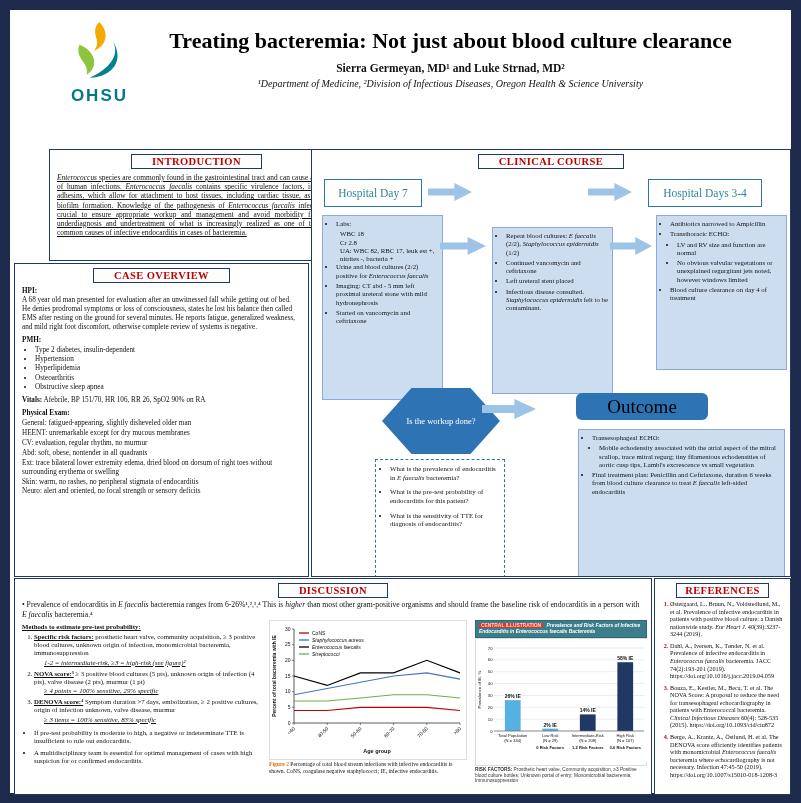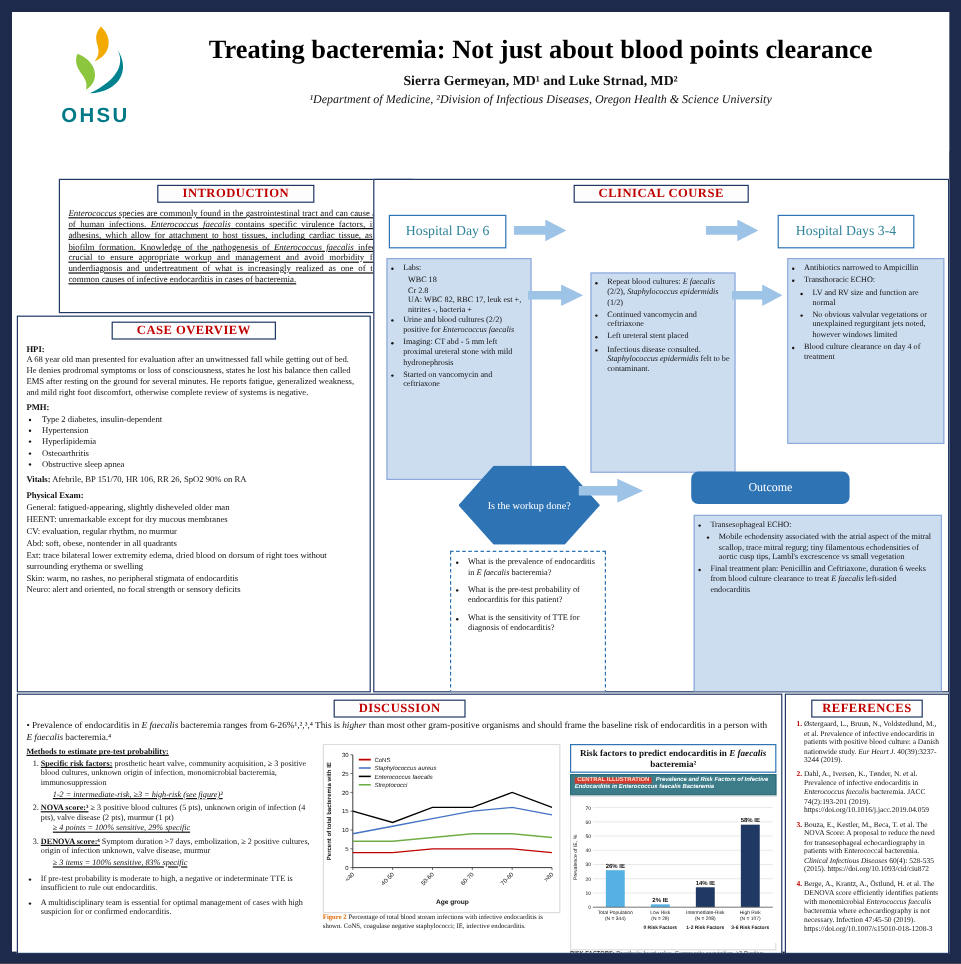--- a/index.html
+++ b/index.html
@@ -2,21 +2,21 @@
 <html><head>
 <meta charset="utf-8">
 <style>
   html,body{margin:0;padding:0;background:#3a3a3a;}
   .poster{position:relative;width:801px;height:803px;background:#1e2a4c;overflow:hidden;
           font-family:"Liberation Serif",serif;color:#111;}
   .canvas{position:absolute;left:10px;top:10px;width:781px;height:783px;background:#ffffff;}
 
   
   .header{position:absolute;left:0;top:0;width:781px;height:116px;background:#fff;}
-  .logo{position:absolute;left:41px;top:10px;width:90px;height:100px;text-align:left;}
+  .logo{position:absolute;left:28px;top:10px;width:90px;height:100px;text-align:right;}
   .logo-word{font-family:"Liberation Sans",sans-serif;font-weight:bold;letter-spacing:2px;
              font-size:17px;color:#007a87;margin-top:-2px;}
   .title-block{position:absolute;left:120px;right:20px;top:18px;text-align:center;}
   .main-title{font-size:22px;font-weight:bold;color:#000;}
   .authors{font-size:11.5px;font-weight:bold;margin-top:8px;}
   .affil{font-size:10px;margin-top:4px;font-style:italic;}
 
   
   .section{position:absolute;background:#fff;border:1.6px solid #1f3864;overflow:hidden;}
   .sec-label{display:block;width:fit-content;margin:4px auto 2px auto;border:1.3px solid #1f3864;
@@ -41,22 +41,22 @@
                clip-path:polygon(0% 30%,60% 30%,60% 0%,100% 50%,60% 100%,60% 70%,0% 70%);}
   .day-box{position:absolute;background:#cdddf0;border:1px solid #8eaadc;padding:4px 3px 3px 4px;
            font-size:6.8px;line-height:1.22;}
   ul.cc{margin:0;padding-left:9px;}
   ul.cc li{margin-bottom:2px;}
   ul.cc li.lvl1{margin-left:7px;}
   ul.cc li.nb{list-style:none;margin-left:4px;margin-bottom:0;}
   .hexagon{position:absolute;background:#2e74b5;color:#fff;text-align:left;font-size:8.5px;
            display:flex;align-items:center;justify-content:center;padding:0 14px;
            clip-path:polygon(25% 0%,75% 0%,100% 50%,75% 100%,25% 100%,0% 50%);}
-  .outcome-title{position:absolute;background:#2e74b5;color:#ffffff;border-radius:6px;
-                 font-size:10px;display:flex;align-items:center;justify-content:center;}
+  .outcome-title{position:absolute;background:#2e74b5;color:#000000;border-radius:6px;
+                 font-size:19px;display:flex;align-items:center;justify-content:center;}
   .q-box{position:absolute;background:#fff;border:1.5px dashed #2e74b5;padding:5px 4px 4px 4px;
          font-size:6.9px;line-height:1.25;}
   .q-box ul{margin:0;padding-left:10px;}
   .q-box li{margin-bottom:6px;}
 
   
   .disc-intro{position:absolute;left:7px;right:7px;top:21px;font-size:7.7px;line-height:1.25;}
   .methods{position:absolute;left:7px;top:44px;width:240px;font-size:6.8px;line-height:1.2;}
   .methods-h{font-weight:bold;text-decoration:underline;margin-bottom:2px;}
   ol.m-list{margin:0;padding-left:12px;}
@@ -93,21 +93,21 @@
   <div class="header">
     <div class="logo">
       <svg width="62" height="64" viewBox="0 0 60 62">
         <path d="M32 2 C22 14 36 19 27 30 C40 25 42 11 32 2 Z" fill="#f2a900"></path>
         <path d="M13 24 C8 38 23 41 20 53 C32 46 29 30 13 24 Z" fill="#8cc63e"></path>
         <path d="M45 20 C53 34 42 47 23 56 C46 55 57 38 45 20 Z" fill="#00838f"></path>
       </svg>
       <div class="logo-word">OHSU</div>
     </div>
     <div class="title-block">
-      <div class="main-title">Treating bacteremia: Not just about blood points clearance</div>
+      <div class="main-title">Treating bacteremia: Not just about blood culture clearance</div>
       <div class="authors">Sierra Germeyan, MD¹ and Luke Strnad, MD²</div>
       <div class="affil">¹Department of Medicine, ²Division of Infectious Diseases, Oregon Health &amp; Science University</div>
     </div>
   </div>
 
   <div class="section" style="left:4px;top:139px;width:293px;height:110px;margin-left:35px;">
     <span class="sec-label">INTRODUCTION</span>
     <div class="intro-body it"><i>Enterococcus</i> species are commonly found in the gastrointestinal tract and can cause a variety of human infections. <i><i>Enterococcus</i> faecalis</i> contains specific virulence factors, including adhesins, which allow for attachment to host tissues, including cardiac tissue, as well as biofilm formation. Knowledge of the pathogenesis of <i><i>Enterococcus</i> faecalis</i> infections is crucial to ensure appropriate workup and management and avoid morbidity from the underdiagnosis and undertreatment of what is increasingly realized as one of the most common causes of infective endocarditis in cases of bacteremia.</div>
   </div>
 
@@ -144,21 +144,21 @@
               <li class="it">Neuro: alert and oriented, no focal strength or sensory deficits</li>
             </ul>
       </div>
     </div>
   </div>
 
   <div class="section" style="left:301px;top:139px;width:478px;height:426px;">
     <span class="sec-label">CLINICAL COURSE</span>
     <div class="cc-stage">
 
-      <div class="day-title" style="left:12px;top:8px;width:96px;">Hospital Day 6</div>
+      <div class="day-title" style="left:12px;top:8px;width:96px;">Hospital Day 7</div>
       <div class="block-arrow" style="left:116px;top:12px;width:44px;height:18px;"></div>
       <div class="block-arrow" style="left:276px;top:12px;width:44px;height:18px;"></div>
       <div class="day-title" style="left:336px;top:8px;width:112px;">Hospital Days 3-4</div>
 
       <div class="day-box" style="left:10px;top:44px;width:112px;height:176px;">
         <ul class="cc it-list">
               <li class="it">Labs:</li>
               <li class="it lvl1 nb">WBC 18</li>
               <li class="it lvl1 nb">Cr 2.8</li>
               <li class="it lvl1 nb">UA: WBC 82, RBC 17, leuk est +, nitrites -, bacteria +</li>
@@ -286,21 +286,20 @@
               <text x="6" y="55" font-size="5" text-anchor="middle" font-family="Liberation Sans, sans-serif" fill="#111" font-weight="bold" transform="rotate(-90 6 55)">Percent of total bacteremia with IE</text>
               <text x="107" y="132" font-size="5.5" text-anchor="middle" font-family="Liberation Sans, sans-serif" fill="#111" font-weight="bold">Age group</text>
             </svg></div>
       <div class="fig-caption it">
         <span class="cap-label">Figure 2</span>
         <span>Percentage of total blood stream infections with infective endocarditis is shown. CoNS, coagulase negative staphylococci; IE, infective endocarditis.</span>
       </div>
     </div>
 
     <div class="figbox" style="left:460px;width:172px;">
-      <div class="fig-title it">Risk factors to predict endocarditis in <i>E faecalis</i> bacteremia²</div>
       <div class="ci-banner">
         <span class="ci-label">CENTRAL ILLUSTRATION</span>
         <span class="ci-title it">Prevalence and Risk Factors of Infective Endocarditis in <i><i>Enterococcus</i> faecalis</i> Bacteremia</span>
       </div>
       <div class="chart-mount" id="chart-bar"><svg viewBox="0 0 172 122" width="172" height="122">
               <rect x="0" y="0" width="172" height="122" fill="#ffffff"></rect>
               <line x1="18" y1="92" x2="168" y2="92" stroke="#d9d9d9" stroke-width="0.5"></line>
               <text x="16.5" y="93.6" font-size="4.2" text-anchor="end" font-family="Liberation Sans, sans-serif" fill="#111">0</text>
               <line x1="18" y1="80.14285714285715" x2="168" y2="80.14285714285715" stroke="#d9d9d9" stroke-width="0.5"></line>
               <text x="16.5" y="81.74285714285715" font-size="4.2" text-anchor="end" font-family="Liberation Sans, sans-serif" fill="#111">10</text>

